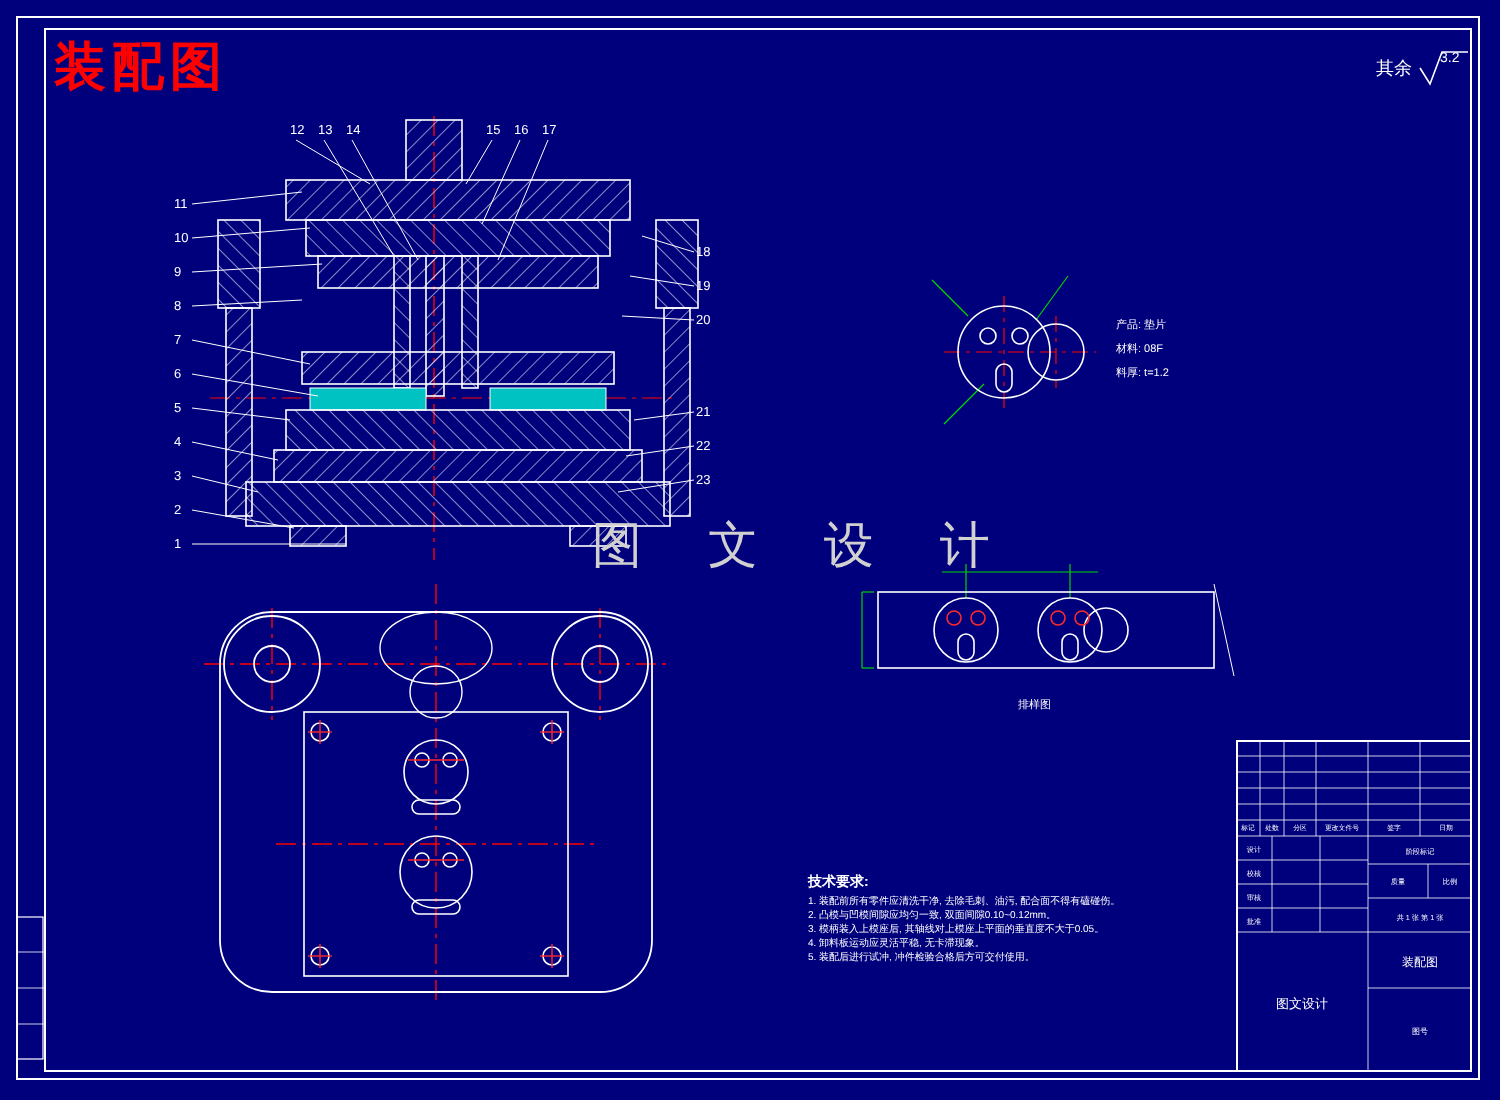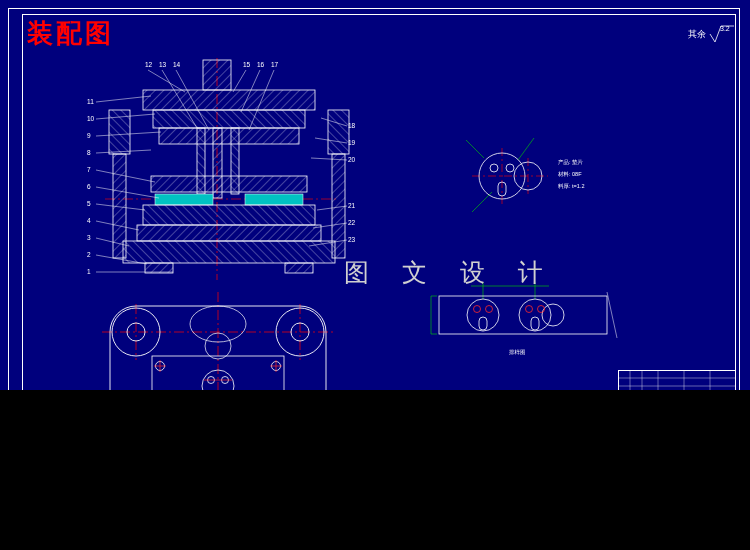--- a/index.html
+++ b/index.html
@@ -1,22 +1,22 @@
 <!DOCTYPE html>
 <html><head>
 <meta charset="utf-8">
 <style>
   html,body{margin:0;padding:0;background:#000;}
-  .canvas{position:relative;width:750px;height:390px;background:#00007d;overflow:hidden;
+  .canvas{position:relative;width:750px;height:550px;background:#00007d;overflow:hidden;
           font-family:"Liberation Sans",sans-serif;}
   .frame-outer{position:absolute;left:8px;top:8px;width:732px;height:532px;border:1px solid #fff;box-sizing:border-box;}
   .frame-inner{position:absolute;left:22px;top:14px;width:714px;height:522px;border:1.5px solid #fff;box-sizing:border-box;}
   .main-title{position:absolute;left:27px;top:16px;color:#ff0000;font-size:26px;font-weight:bold;letter-spacing:3px;}
   .roughness{position:absolute;left:688px;top:24px;color:#fff;font-size:9px;display:flex;align-items:center;gap:2px;}
-  .watermark{position:absolute;left:296px;top:256px;color:#d0d0d0;font-size:25px;letter-spacing:13px;white-space:nowrap;margin-left:48px;}
+  .watermark{position:absolute;left:296px;top:256px;color:#d0d0d0;font-size:25px;letter-spacing:13px;white-space:nowrap;}
   .view{position:absolute;}
   .section-view{left:85px;top:58px;}
   .plan-view{left:100px;top:288px;}
   .strip-view{left:425px;top:272px;}
   .detail-view{left:462px;top:132px;}
   .title-block{left:618px;top:370px;}
   .sign-strip{left:8px;top:458px;}
   .tech-notes{position:absolute;left:404px;top:436px;width:172px;color:#fff;}
   .tn-head{font-size:7px;font-weight:bold;margin-bottom:2px;}
   .tn-item{font-size:5px;line-height:7px;}

